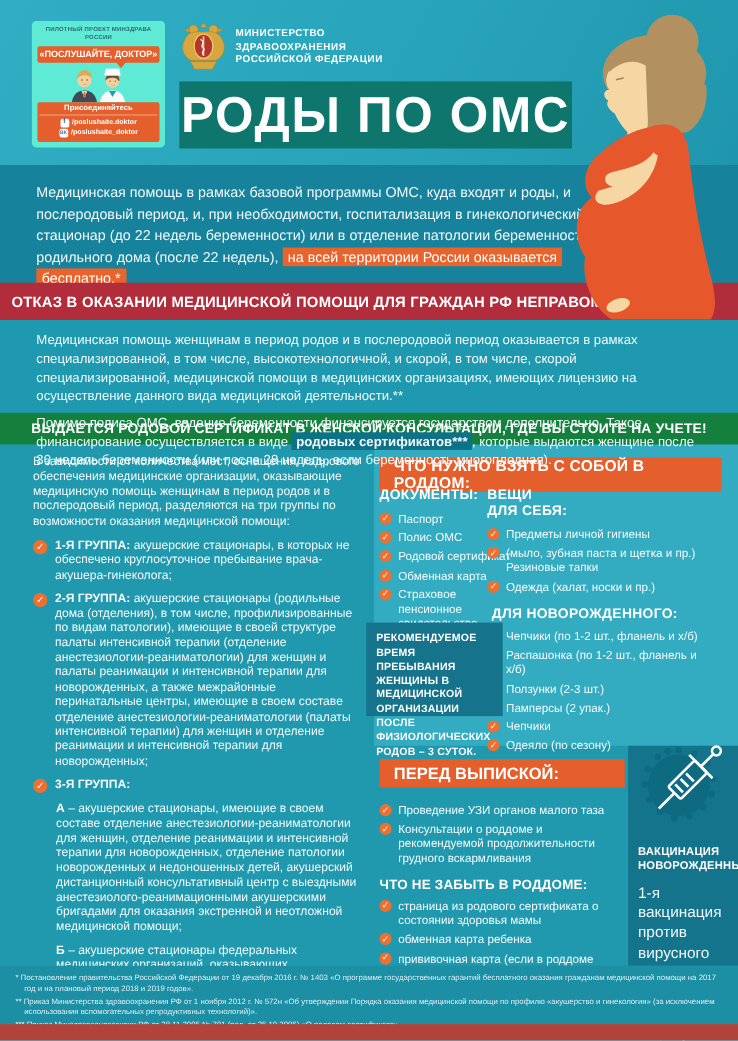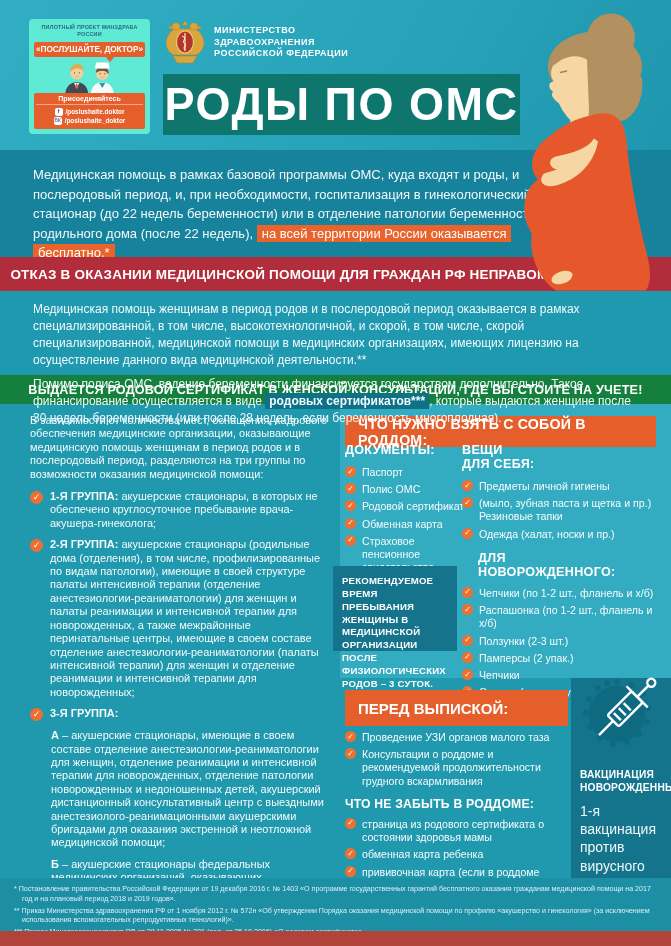--- a/index.html
+++ b/index.html
@@ -59,31 +59,31 @@
   .chk{width:13px;height:13px;border-radius:50%;background:#ee7030;color:#fff;display:inline-flex;align-items:center;justify-content:center;flex:0 0 13px;margin-top:1px;}
   .chk::before{content:"✓";font-size:9px;font-weight:bold;line-height:1;}
   .subgrp{margin:8px 0 8px 21px;}
   .subgrp b{font-weight:bold;}
 
   
   .orange-header{position:absolute;background:#e45f2b;color:#fff;font-weight:bold;display:flex;align-items:center;}
   #take-header{left:345px;top:416px;width:311px;height:31px;font-size:14.2px;padding-left:13px;box-sizing:border-box;letter-spacing:.2px;}
   .col-title{font-size:12.6px;font-weight:bold;color:#fff;margin:0 0 9px;letter-spacing:.3px;white-space:pre-line;}
   #docs-col{position:absolute;left:345px;top:443px;width:126px;}
-  #things-col{position:absolute;left:462px;top:443px;width:196px;}
+  #things-col{position:absolute;left:443px;top:443px;width:196px;}
   .cklist{list-style:none;margin:0;padding:0;}
   .cklist li{display:flex;gap:6px;font-size:10.6px;line-height:1.25;margin-bottom:4px;color:#f6fcfd;}
   .cklist .chk{width:11px;height:11px;flex:0 0 11px;margin-top:0;}
   .cklist .chk::before{font-size:8px;}
   .pre{white-space:pre-line;}
-  #newborn-title{margin:10px 16px 8px;}
+  #newborn-title{margin:10px 4px 8px;}
 
   #stay-box{position:absolute;left:333px;top:566px;width:124px;height:85px;background:#15748c;padding:9px 9px;box-sizing:border-box;font-size:9.6px;font-weight:bold;line-height:1.34;color:#fff;letter-spacing:.2px;}
 
-  #discharge-header{left:345px;top:690px;width:223px;height:36px;font-size:15px;padding-left:13px;box-sizing:border-box;}
+  #discharge-header{left:345px;top:690px;width:223px;height:26px;font-size:15px;padding-left:13px;box-sizing:border-box;}
   #discharge-col{position:absolute;left:345px;top:731px;width:226px;}
   #dont-forget-title{font-size:12.2px;font-weight:bold;margin:9px 0 7px;letter-spacing:.2px;}
 
   
   #vacc-panel{position:absolute;left:571px;top:678px;width:100px;height:200px;background:#14748c;box-sizing:border-box;padding:0 9px;}
   #vacc-icon{position:absolute;left:4px;top:-22px;width:96px;height:110px;}
   #vacc-title{margin-top:90px;font-size:10.2px;font-weight:bold;line-height:1.3;letter-spacing:.2px;}
   .vacc-p{font-size:14px;line-height:1.32;margin-top:7px;color:#eef8fa;}
 
   

